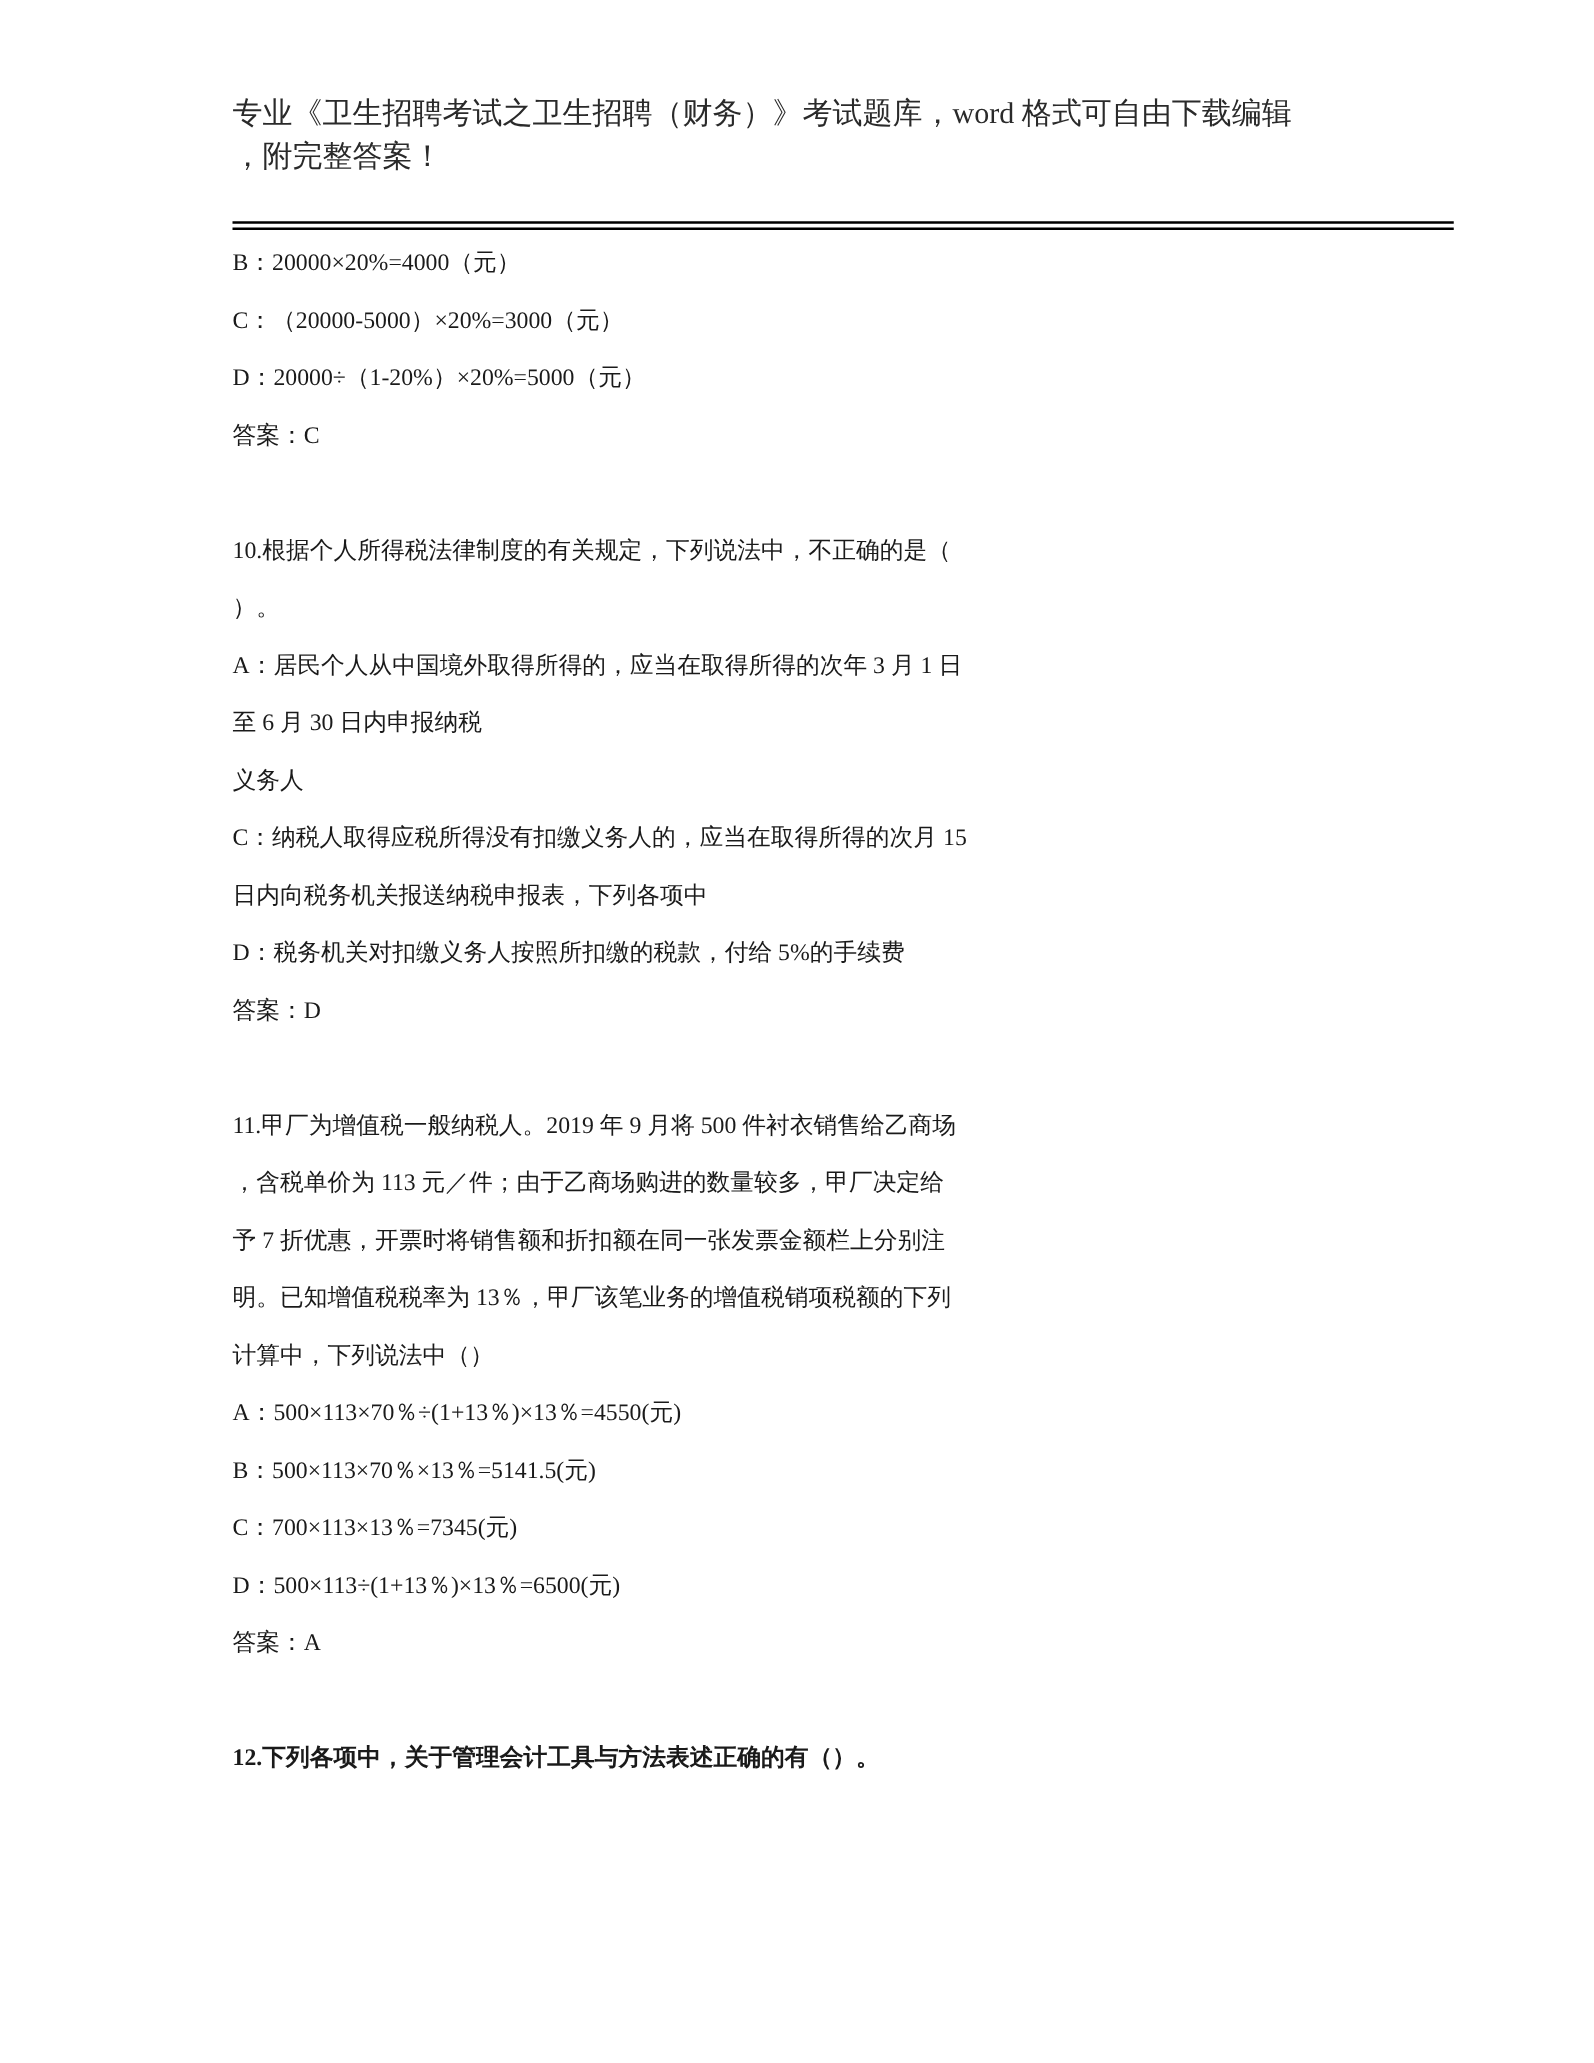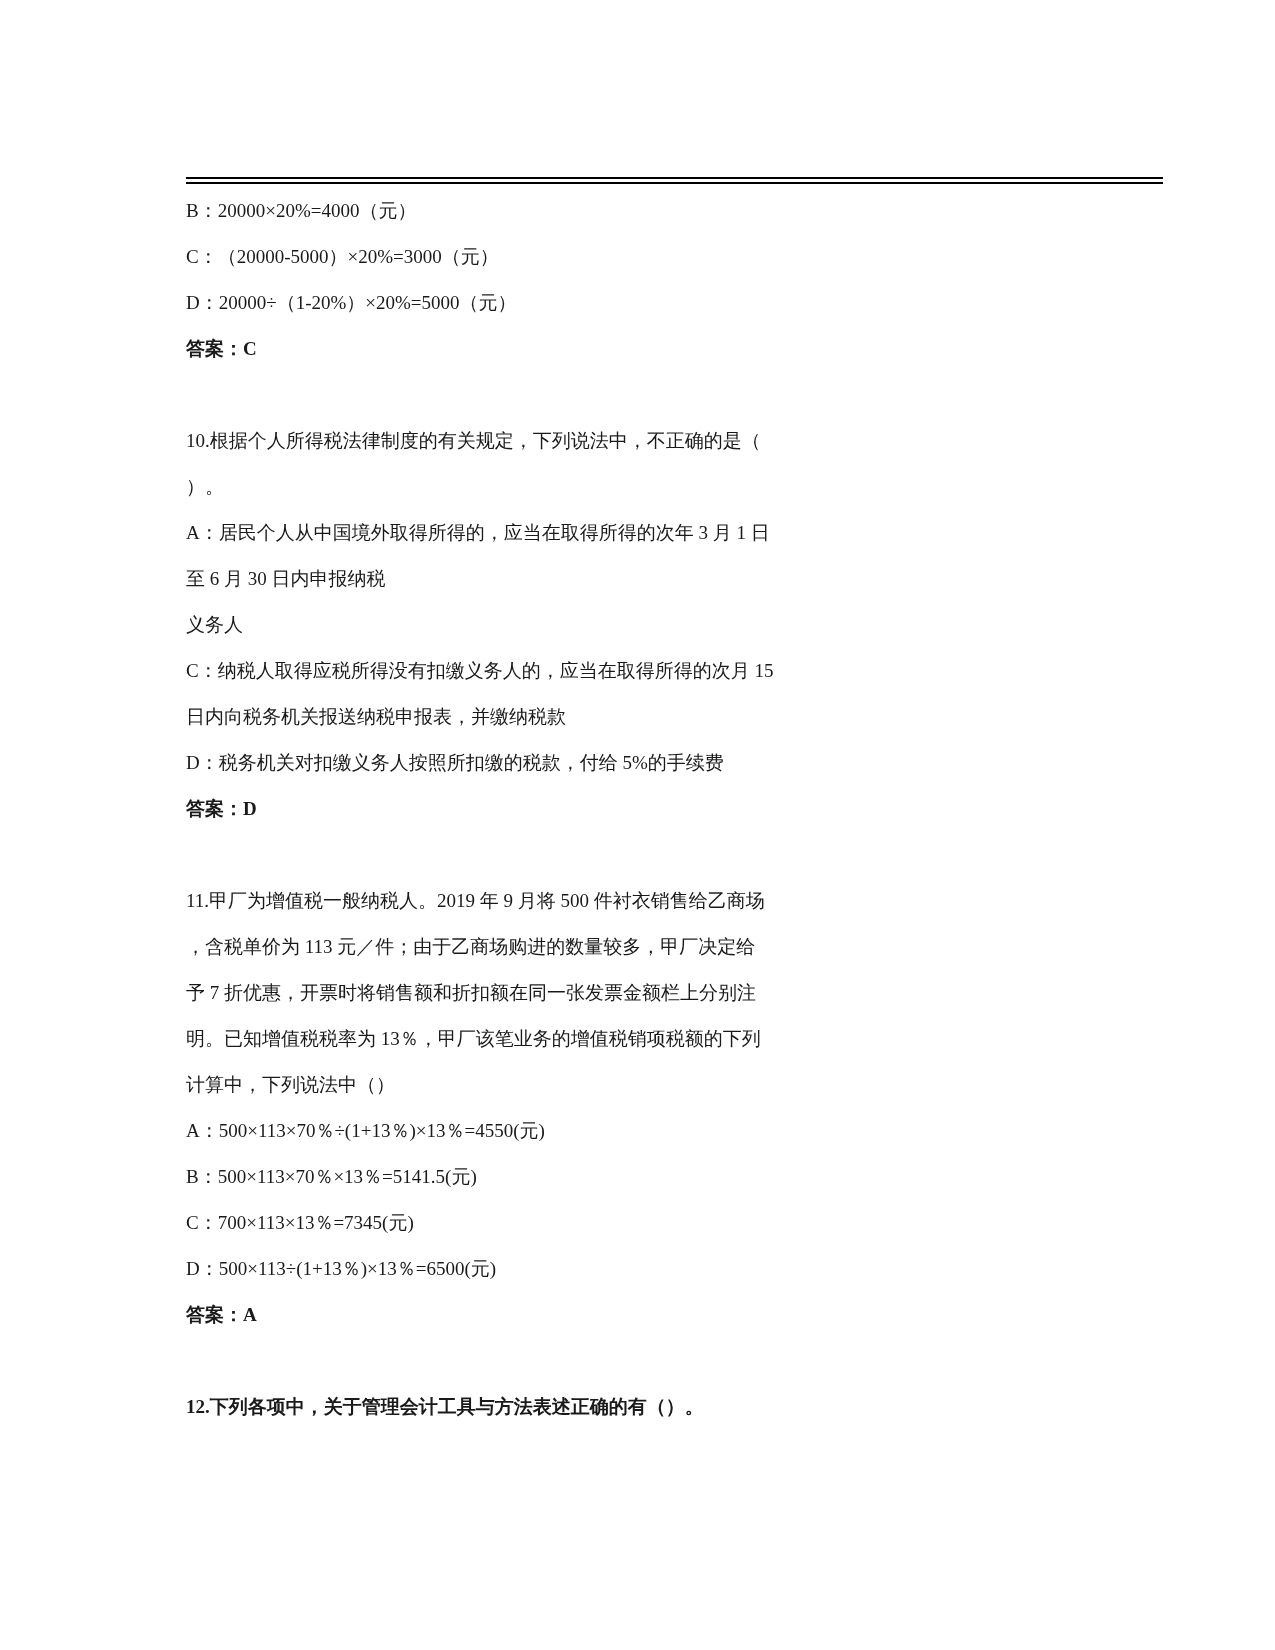--- a/index.html
+++ b/index.html
@@ -43,47 +43,51 @@
     font-size: 19px;
     line-height: 46px;
   }
   .block { margin: 0 0 46px 0; }
   .block:last-child { margin-bottom: 0; font-weight: bold; }
   .ln {
     height: 46px;
     white-space: nowrap;
     overflow: visible;
   }
-  .answer { font-weight: bold; }
+  .answer { font-weight: normal; }
 </style>
 </head>
 <body>
 
 <div class="page">
 
+  <div class="header">
+    <div class="hline">专业《卫生招聘考试之卫生招聘（财务）》考试题库，word 格式可自由下载编辑</div>
+    <div class="hline">，附完整答案！</div>
+  </div>
 
   <div class="rule"></div>
 
   <div class="docbody">
 
     <div class="block">
       <div class="ln">B：20000×20%=4000（元）</div>
       <div class="ln">C：（20000-5000）×20%=3000（元）</div>
       <div class="ln">D：20000÷（1-20%）×20%=5000（元）</div>
       <div class="ln answer">答案：C</div>
     </div>
 
     <div class="block">
       <div class="ln">10.根据个人所得税法律制度的有关规定，下列说法中，不正确的是（</div>
       <div class="ln">）。</div>
       <div class="ln">A：居民个人从中国境外取得所得的，应当在取得所得的次年 3 月 1 日</div>
       <div class="ln">至 6 月 30 日内申报纳税</div>
       <div class="ln">义务人</div>
       <div class="ln">C：纳税人取得应税所得没有扣缴义务人的，应当在取得所得的次月 15</div>
-      <div class="ln">日内向税务机关报送纳税申报表，并缴纳税款</div>
+      <div class="ln">日内向税务机关报送纳税申报表，下列各项中</div>
       <div class="ln">D：税务机关对扣缴义务人按照所扣缴的税款，付给 5%的手续费</div>
       <div class="ln answer">答案：D</div>
     </div>
 
     <div class="block">
       <div class="ln">11.甲厂为增值税一般纳税人。2019 年 9 月将 500 件衬衣销售给乙商场</div>
       <div class="ln">，含税单价为 113 元／件；由于乙商场购进的数量较多，甲厂决定给</div>
       <div class="ln">予 7 折优惠，开票时将销售额和折扣额在同一张发票金额栏上分别注</div>
       <div class="ln">明。已知增值税税率为 13％，甲厂该笔业务的增值税销项税额的下列</div>
       <div class="ln">计算中，下列说法中（）</div>

